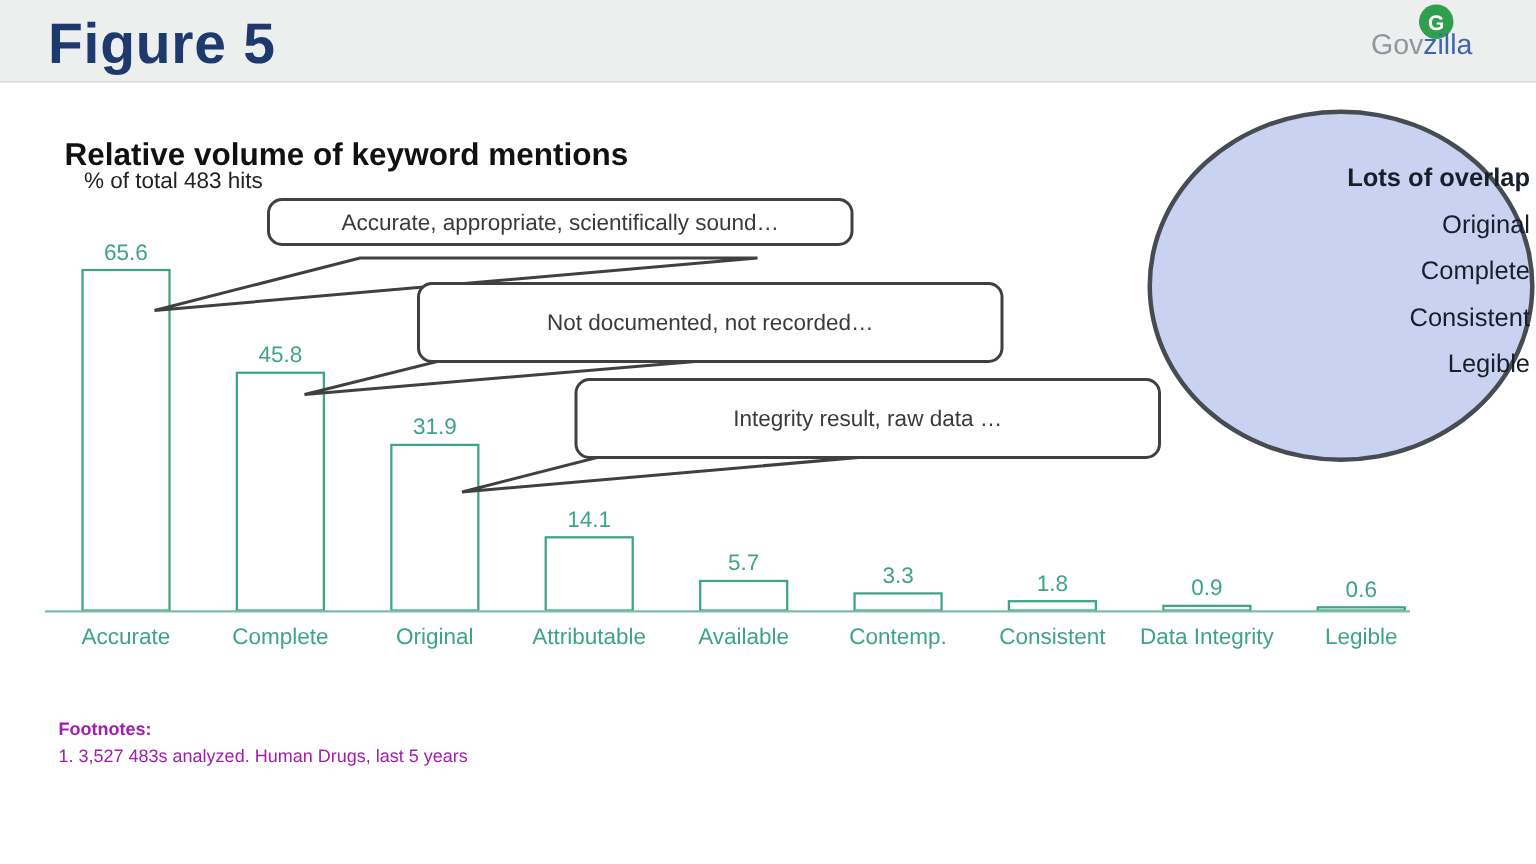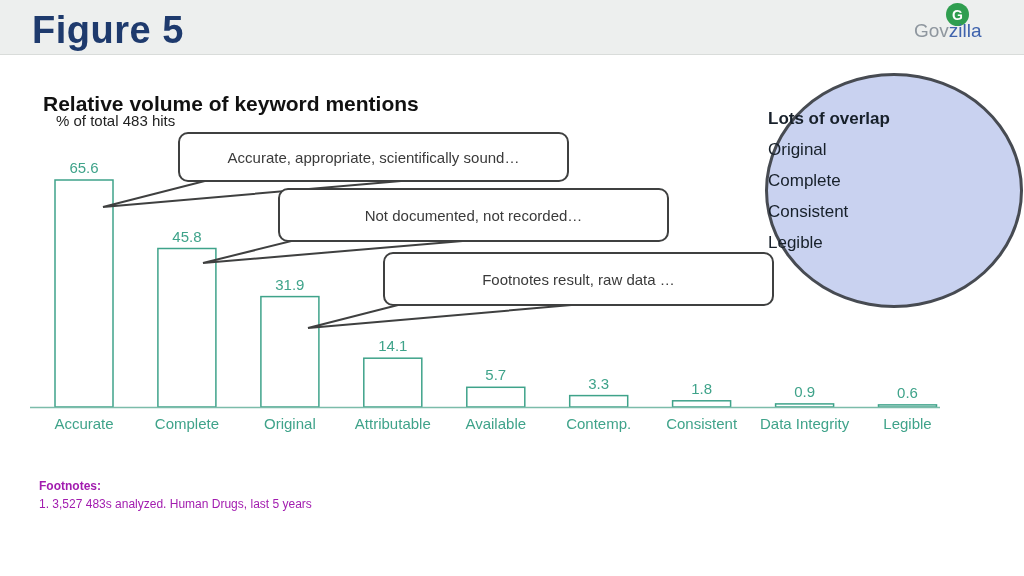--- a/index.html
+++ b/index.html
@@ -58,32 +58,32 @@
   
   .callout {
     position: absolute; z-index: 2;
     width: 391px; height: 54px;
     background: #ffffff;
     border: 2px solid #3f4040;
     border-radius: 10px;
     display: flex; align-items: center; justify-content: center;
     font-size: 15px; color: #3a3a3a;
   }
-  #callout-1 { left: 178px; top: 132px; height: 50px; }
+  #callout-1 { left: 178px; top: 132px; height: 32px; }
   #callout-2 { left: 278px; top: 188px; }
   #callout-3 { left: 383px; top: 252px; }
   
   .overlap-circle {
     position: absolute; z-index: 2;
     left: 765px; top: 73px;
     width: 258px; height: 235px;
     background: #c9d2f0;
     border: 3px solid #474b52;
     border-radius: 50%;
-    display: flex; flex-direction: column; align-items: flex-start;
+    display: flex; flex-direction: column; align-items: flex-end;
     padding-top: 27px;
     color: #17202a;
   }
   .circle-title { font-size: 17px; font-weight: 700; line-height: 31px; }
   .circle-item  { font-size: 17px; line-height: 31px; }
   
   .footnotes {
     position: absolute; left: 39px; top: 477px;
     font-size: 12px; color: #a21caf; line-height: 18px;
   }
@@ -139,21 +139,21 @@
     </svg>
 
   <svg id="tails-svg" class="layer" width="1024" height="576" viewBox="0 0 1024 576">
     <polygon points="505,172 240,172 103,207" fill="#ffffff" stroke="#3f4040" stroke-width="2"></polygon>
     <polygon points="605,229 340,229 203,263" fill="#ffffff" stroke="#3f4040" stroke-width="2"></polygon>
     <polygon points="710,293 445,293 308,328" fill="#ffffff" stroke="#3f4040" stroke-width="2"></polygon>
   </svg>
 
   <div class="callout" id="callout-1">Accurate, appropriate, scientifically sound…</div>
   <div class="callout" id="callout-2">Not documented, not recorded…</div>
-  <div class="callout" id="callout-3">Footnotes result, raw data …</div>
+  <div class="callout" id="callout-3">Integrity result, raw data …</div>
 
   <div class="overlap-circle">
     <div class="circle-title">Lots of overlap</div>
     <div class="circle-item">Original</div>
     <div class="circle-item">Complete</div>
     <div class="circle-item">Consistent</div>
     <div class="circle-item">Legible</div>
   </div>
 
   <div class="footnotes">

